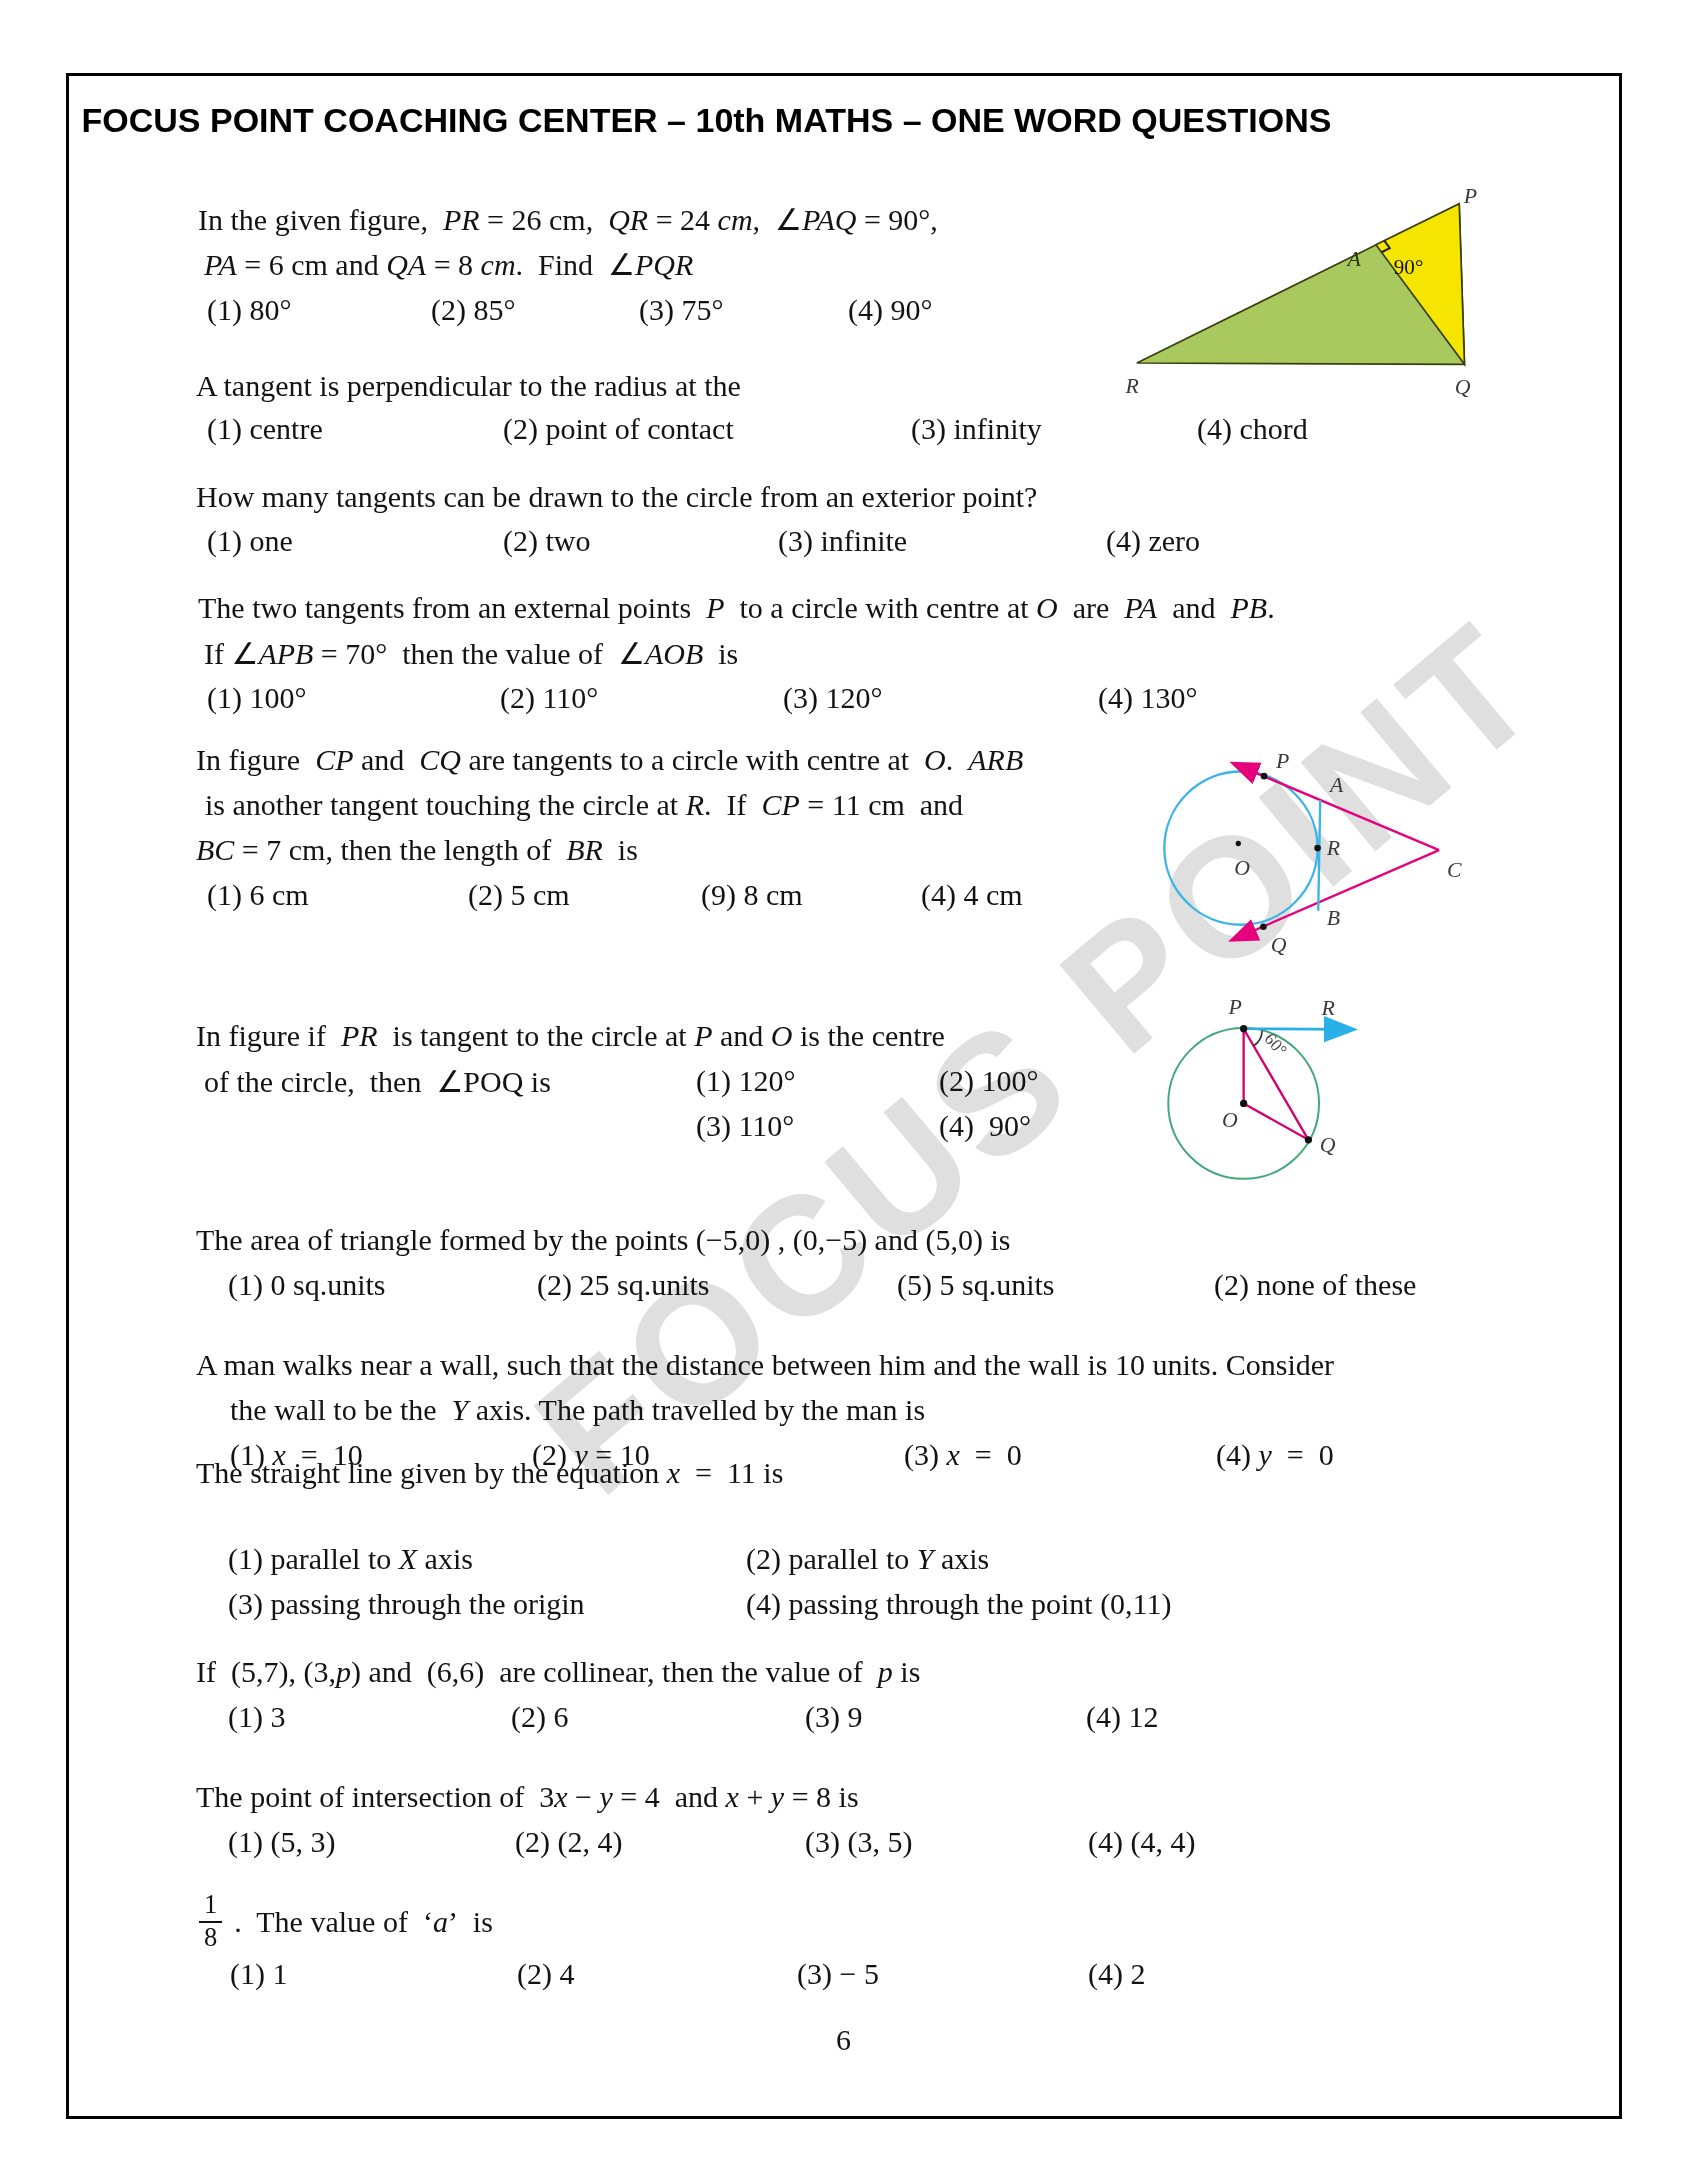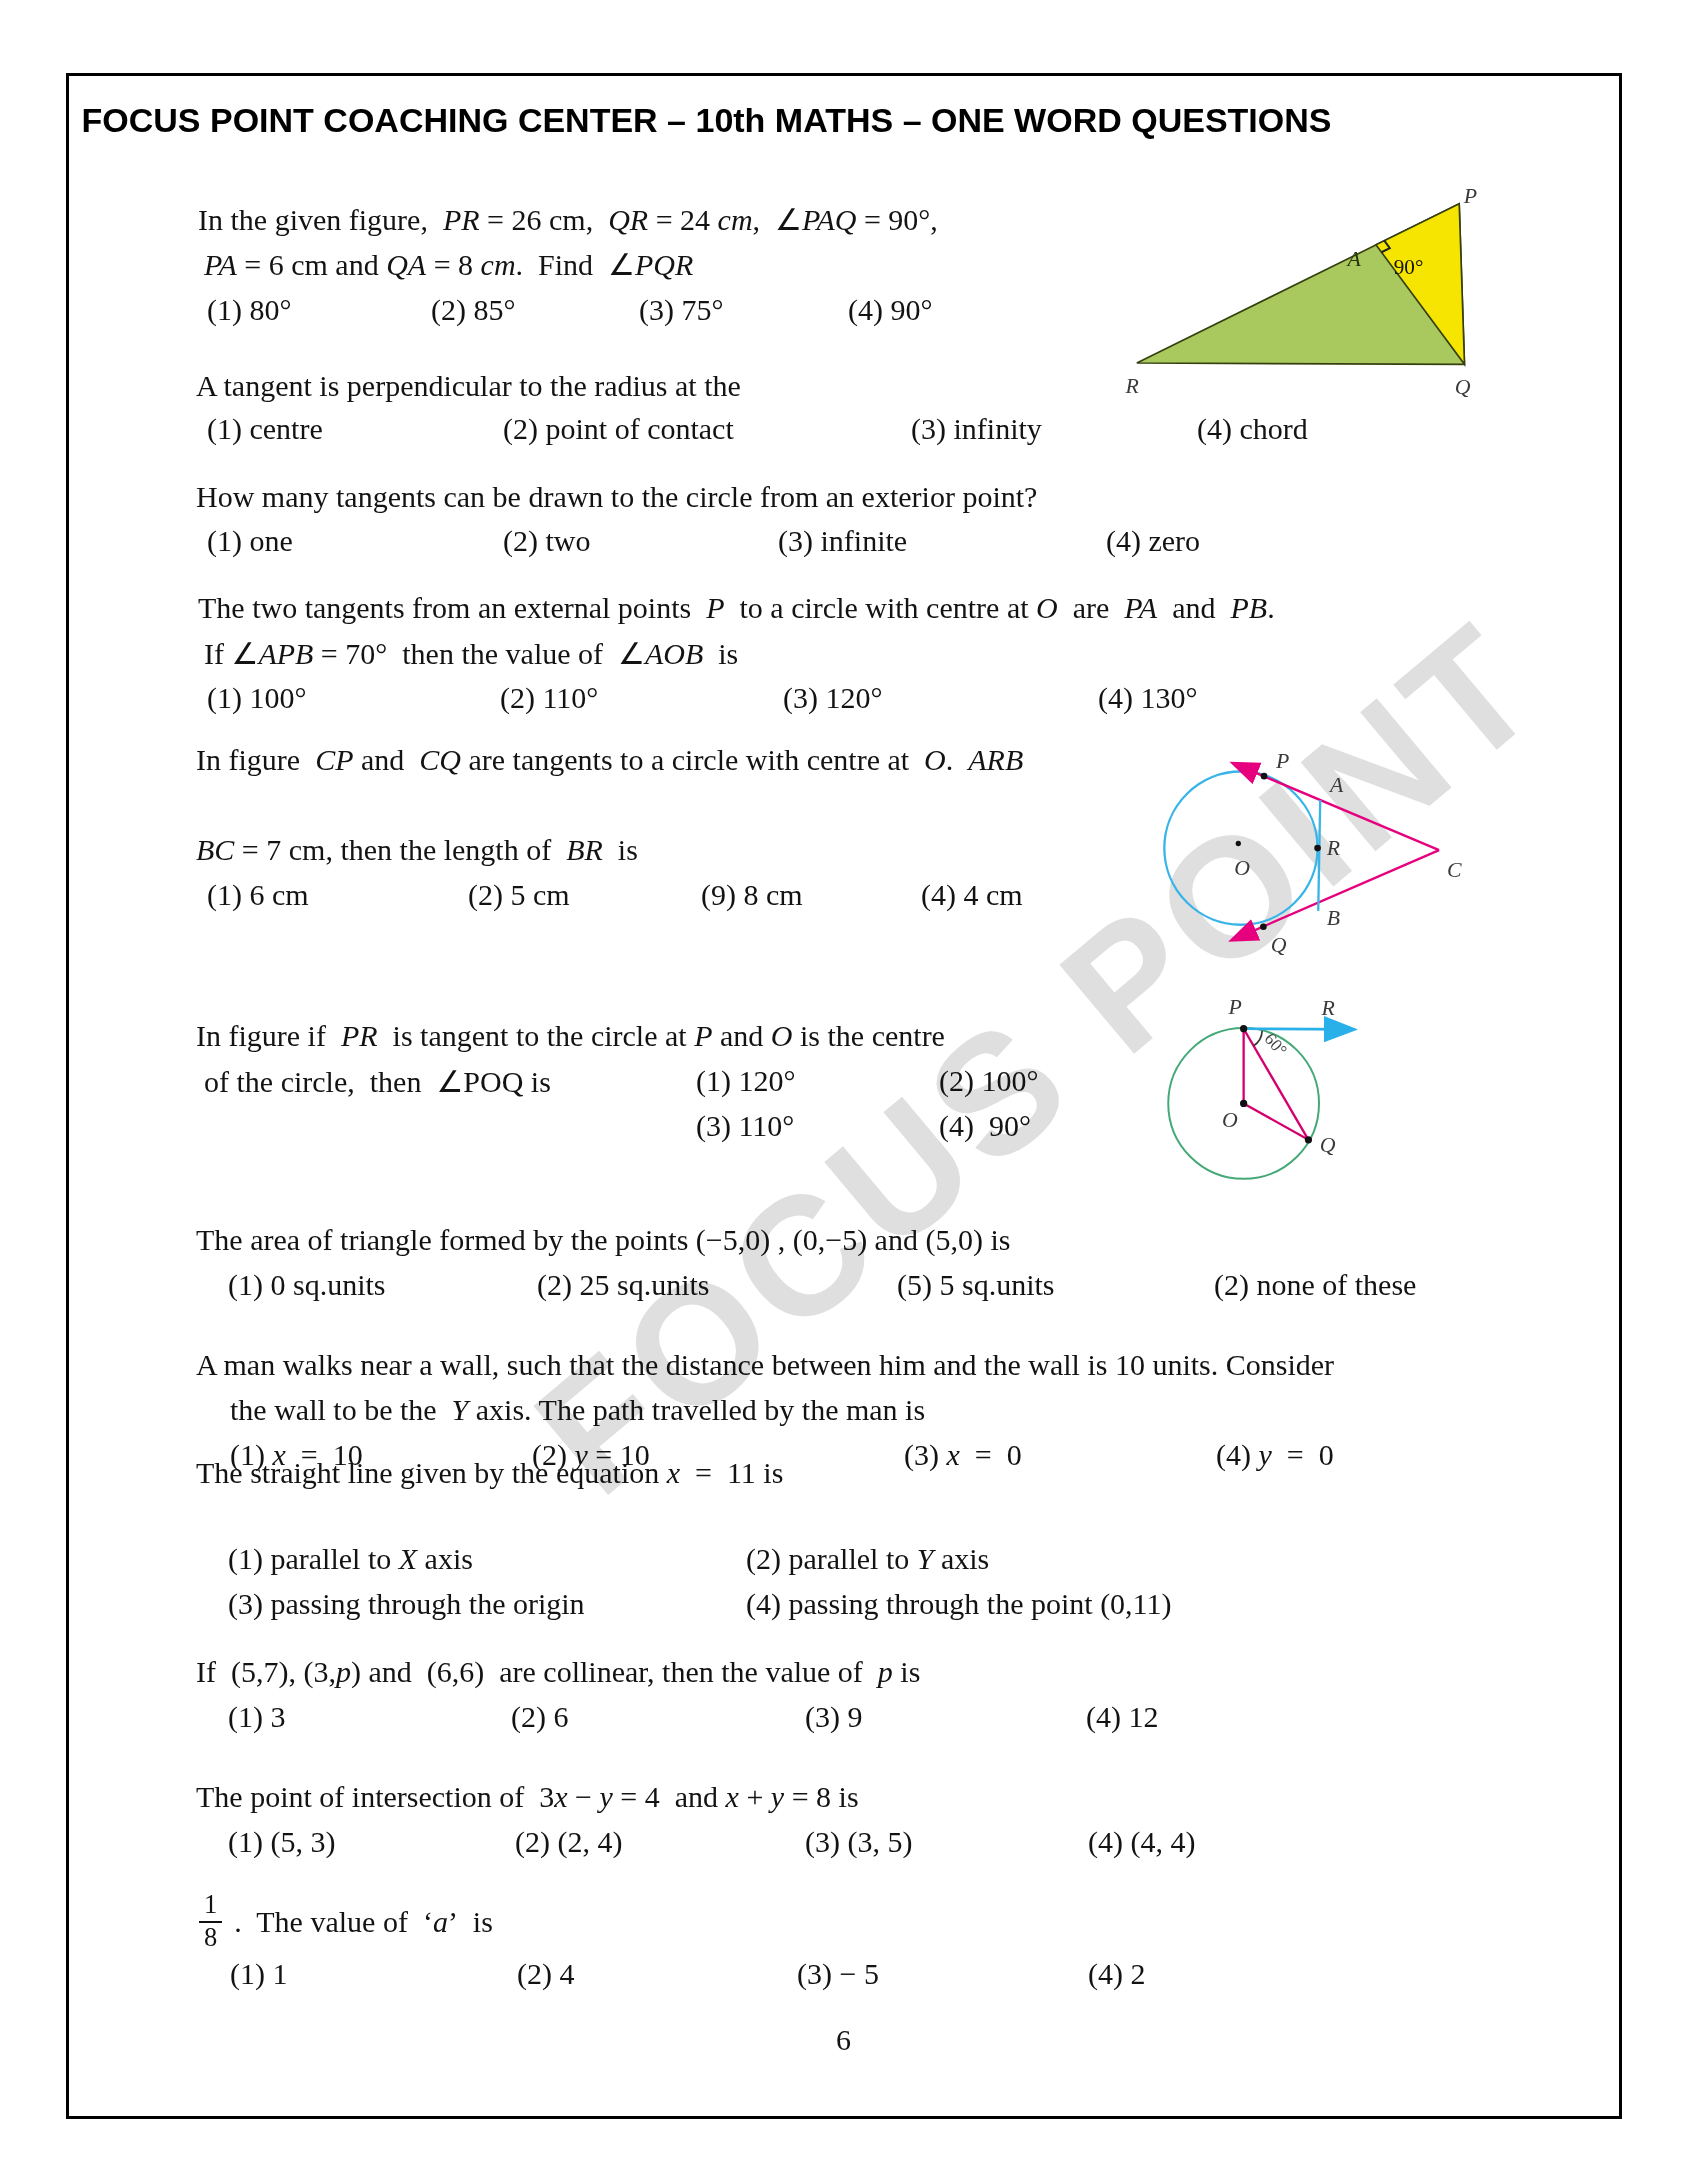--- a/index.html
+++ b/index.html
@@ -68,20 +68,21 @@
   <div class="opt" style="left:1106px;top:524px">(4) zero</div>
 
   <div class="ln" style="left:198px;top:591px">The two tangents from an external points &nbsp;<i>P</i>&nbsp; to a circle with centre at <i>O</i> &nbsp;are &nbsp;<i>PA</i>&nbsp; and &nbsp;<i>PB</i>.</div>
   <div class="ln" style="left:204px;top:636px">If ∠<i>APB</i> = 70°&nbsp; then the value of &nbsp;∠<i>AOB</i>&nbsp; is</div>
   <div class="opt" style="left:207px;top:681px">(1) 100°</div>
   <div class="opt" style="left:500px;top:681px">(2) 110°</div>
   <div class="opt" style="left:783px;top:681px">(3) 120°</div>
   <div class="opt" style="left:1098px;top:681px">(4) 130°</div>
 
   <div class="ln" style="left:196px;top:743px">In figure &nbsp;<i>CP</i> and &nbsp;<i>CQ</i> are tangents to a circle with centre at &nbsp;<i>O</i>. &nbsp;<i>ARB</i></div>
+  <div class="ln" style="left:205px;top:788px">is another tangent touching the circle at <i>R</i>. &nbsp;If &nbsp;<i>CP</i> = 11 cm &nbsp;and</div>
   <div class="ln" style="left:196px;top:833px"><i>BC</i> = 7 cm, then the length of &nbsp;<i>BR</i>&nbsp; is</div>
   <div class="opt" style="left:207px;top:878px">(1) 6 cm</div>
   <div class="opt" style="left:468px;top:878px">(2) 5 cm</div>
   <div class="opt" style="left:701px;top:878px">(9) 8 cm</div>
   <div class="opt" style="left:921px;top:878px">(4) 4 cm</div>
 
   <svg class="fig" style="left:1125px;top:718px" width="364" height="251" viewBox="0 0 550 380">
     <defs>
       <marker id="arrow-pink" markerWidth="14" markerHeight="12" refX="11" refY="5" orient="auto">
         <path d="M0 0 L13 5 L0 10 Z" fill="#e6007e"></path>

